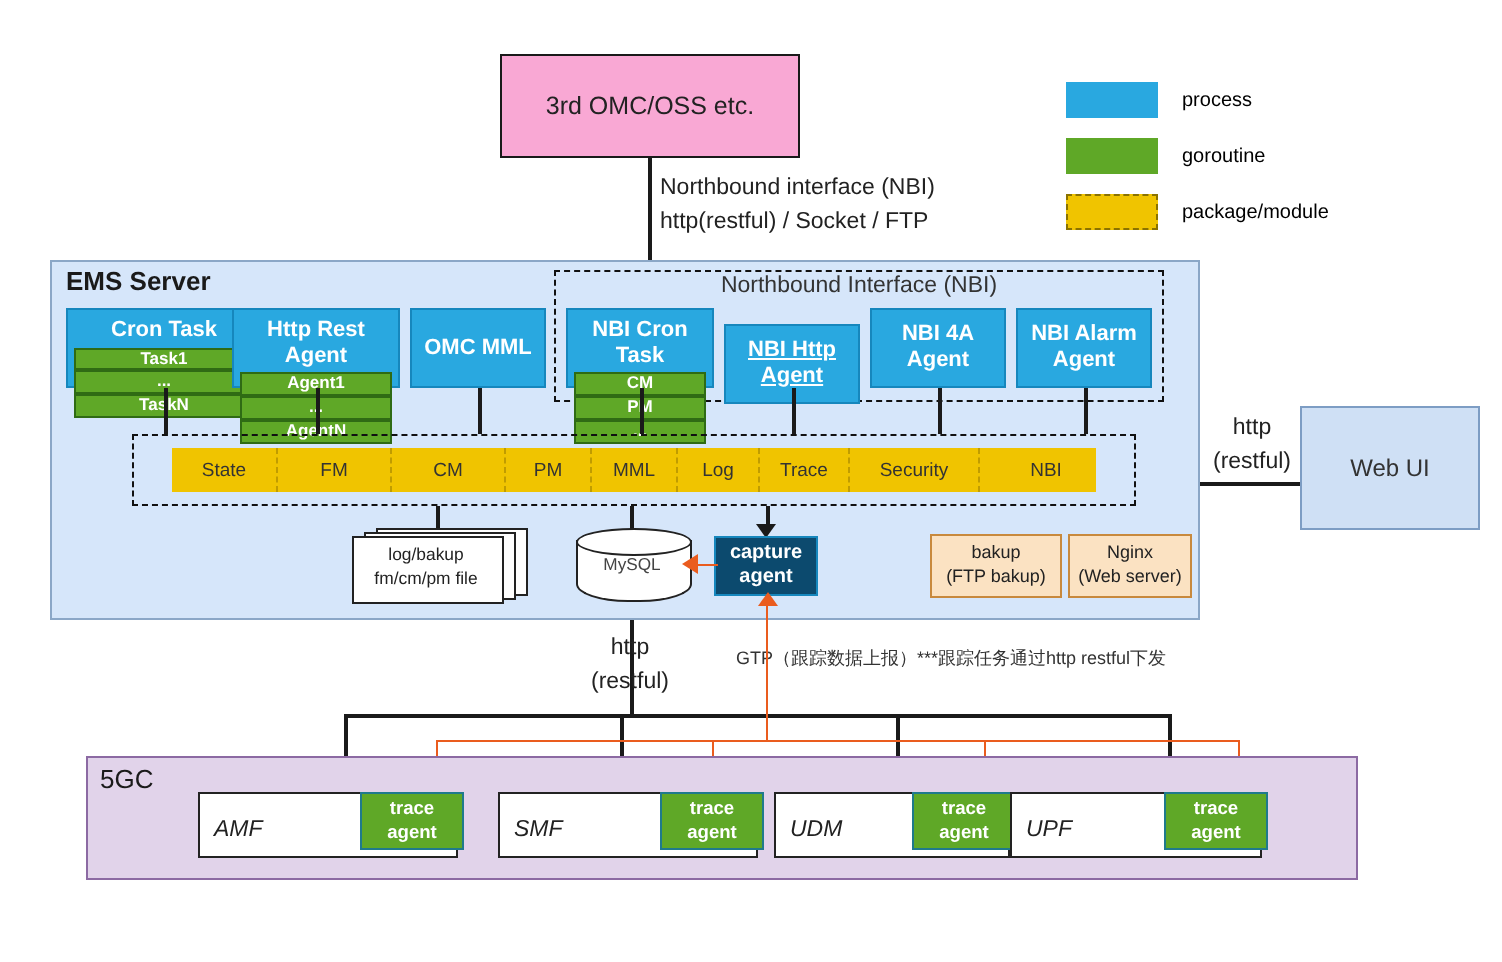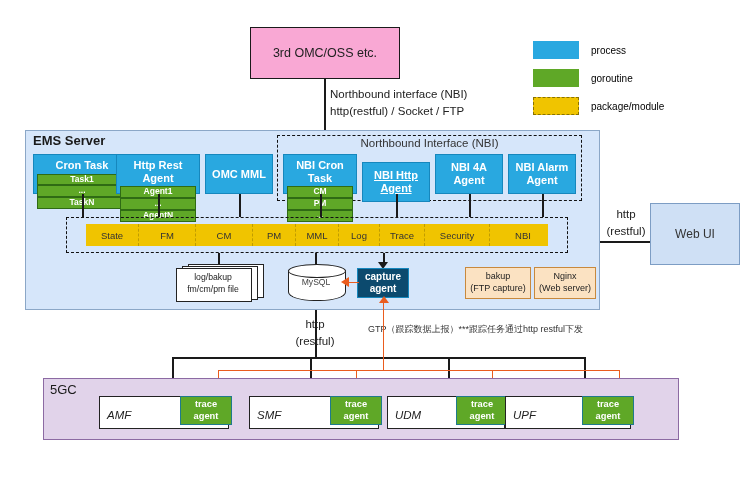--- a/index.html
+++ b/index.html
@@ -230,21 +230,21 @@
     <div>agent</div>
   </div>
 </div>
 
 <div class="abs ln-o hl-o" style="left:349px;top:282px;width:10px;"></div>
 <div class="abs arw" style="left:341px;top:277px;border-top:5px solid transparent;border-bottom:5px solid transparent;border-right:8px solid #ea5c1e;"></div>
 
 <div class="abs srv ctr" style="left:465px;top:267px;width:66px;height:32px;">
   <div>
     <div>bakup</div>
-    <div>(FTP capture)</div>
+    <div>(FTP bakup)</div>
   </div>
 </div>
 <div class="abs srv ctr" style="left:534px;top:267px;width:62px;height:32px;">
   <div>
     <div>Nginx</div>
     <div>(Web server)</div>
   </div>
 </div>
 
 <div class="abs ln hl" style="left:600px;top:241px;width:50px;"></div>

